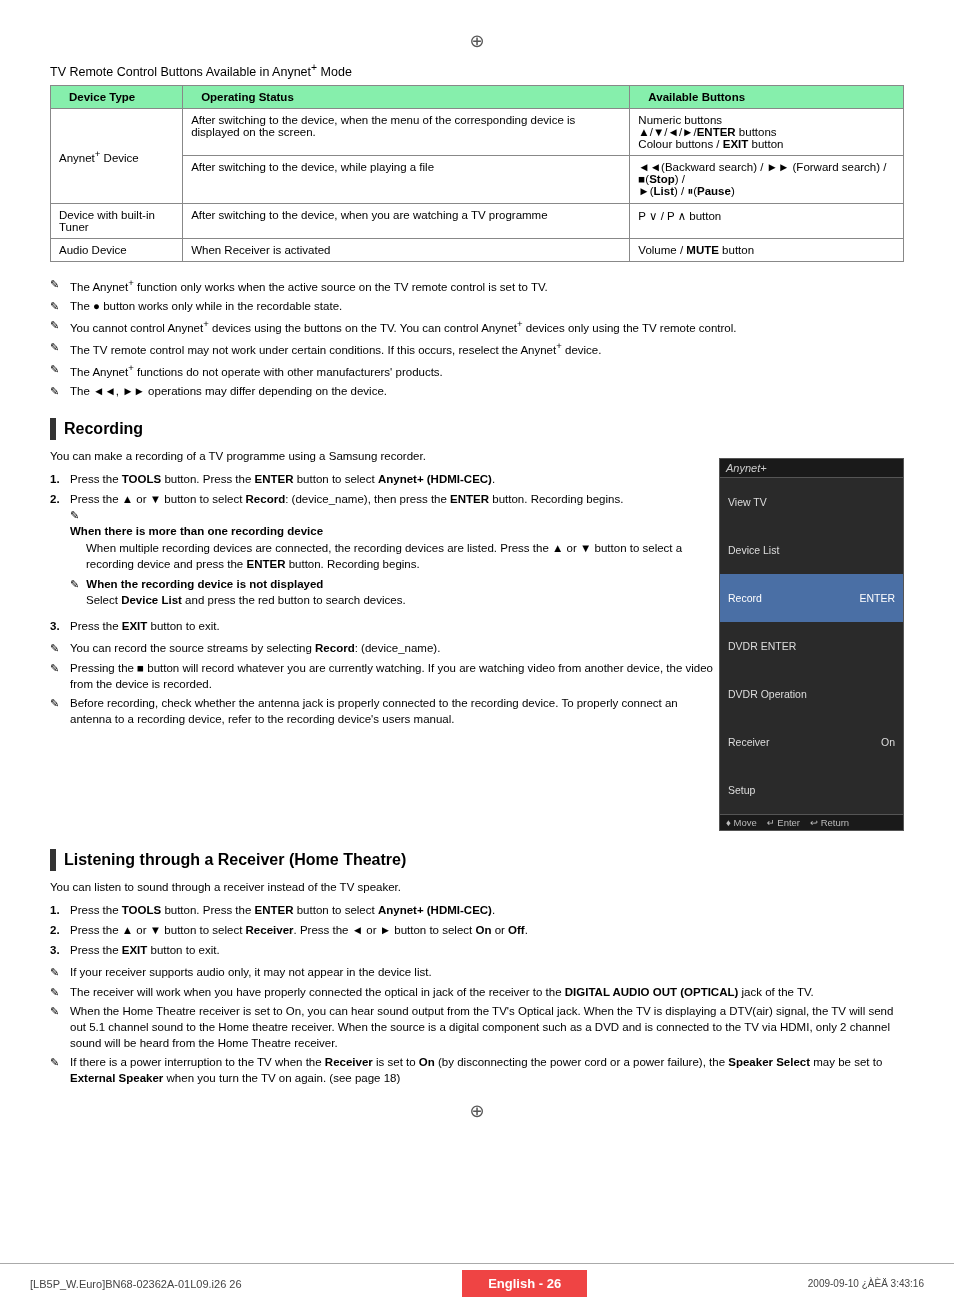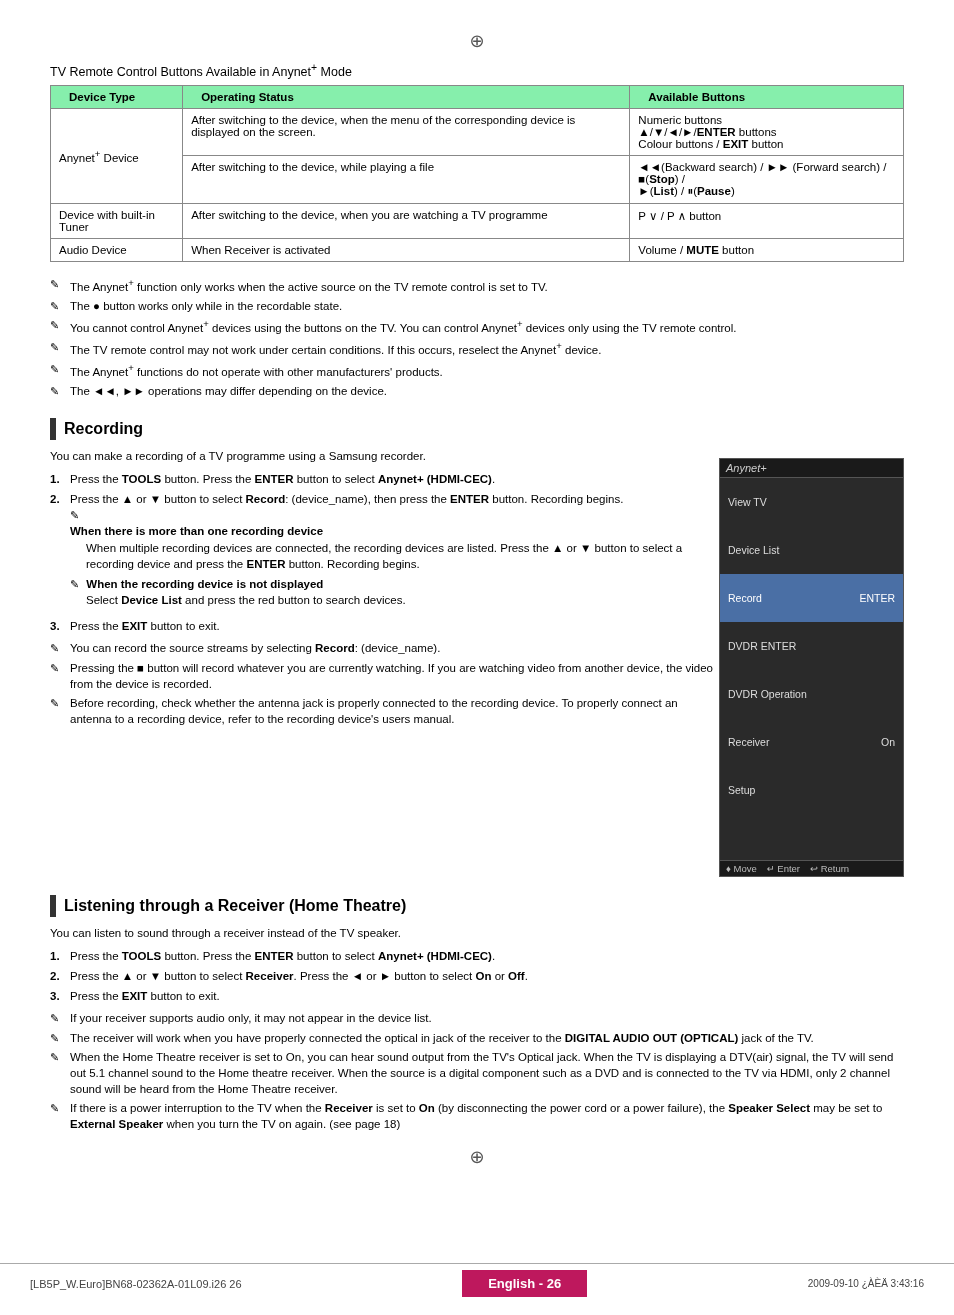--- a/index.html
+++ b/index.html
@@ -159,21 +159,20 @@
       color: #fff;
     }
     .anynet-menu-footer {
       background: #1a1a1a;
       color: #bbb;
       padding: 2px 6px;
       font-size: 9.5px;
       display: flex;
       gap: 10px;
       border-top: 1px solid #555;
-      margin-top: 46px;
     }
     
     .page-footer {
       position: absolute;
       bottom: 18px;
       left: 0;
       right: 0;
       display: flex;
       justify-content: space-between;
       align-items: center;
@@ -181,21 +180,21 @@
       border-top: 1px solid #aaa;
       padding-top: 6px;
     }
     .footer-left {
       font-size: 11px;
       color: #444;
     }
     .footer-center {
       font-size: 13px;
       font-weight: bold;
-      background: #be185d;
+      background: #ef4444;
       color: #fff;
       padding: 6px 26px;
     }
     .footer-right {
       font-size: 10px;
       color: #444;
     }
     b { font-weight: bold; }
   </style>
 </head>

